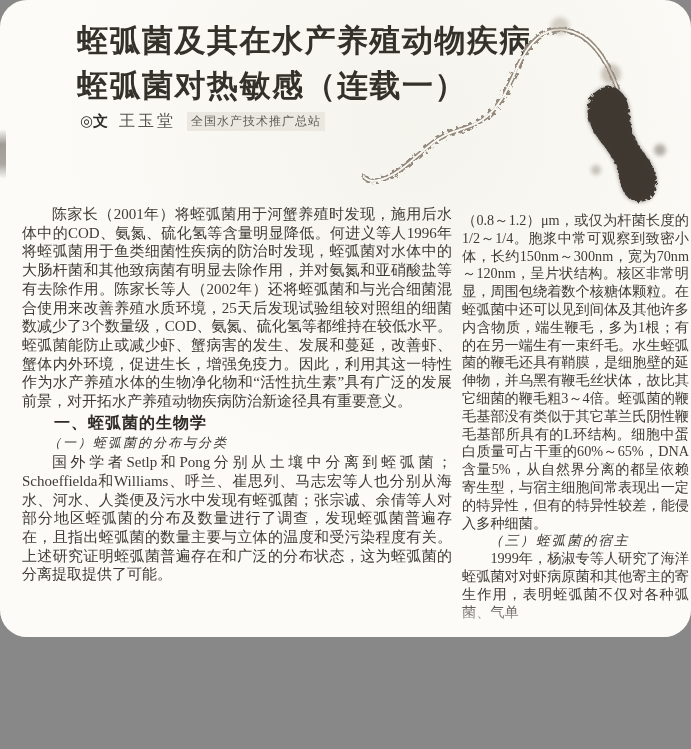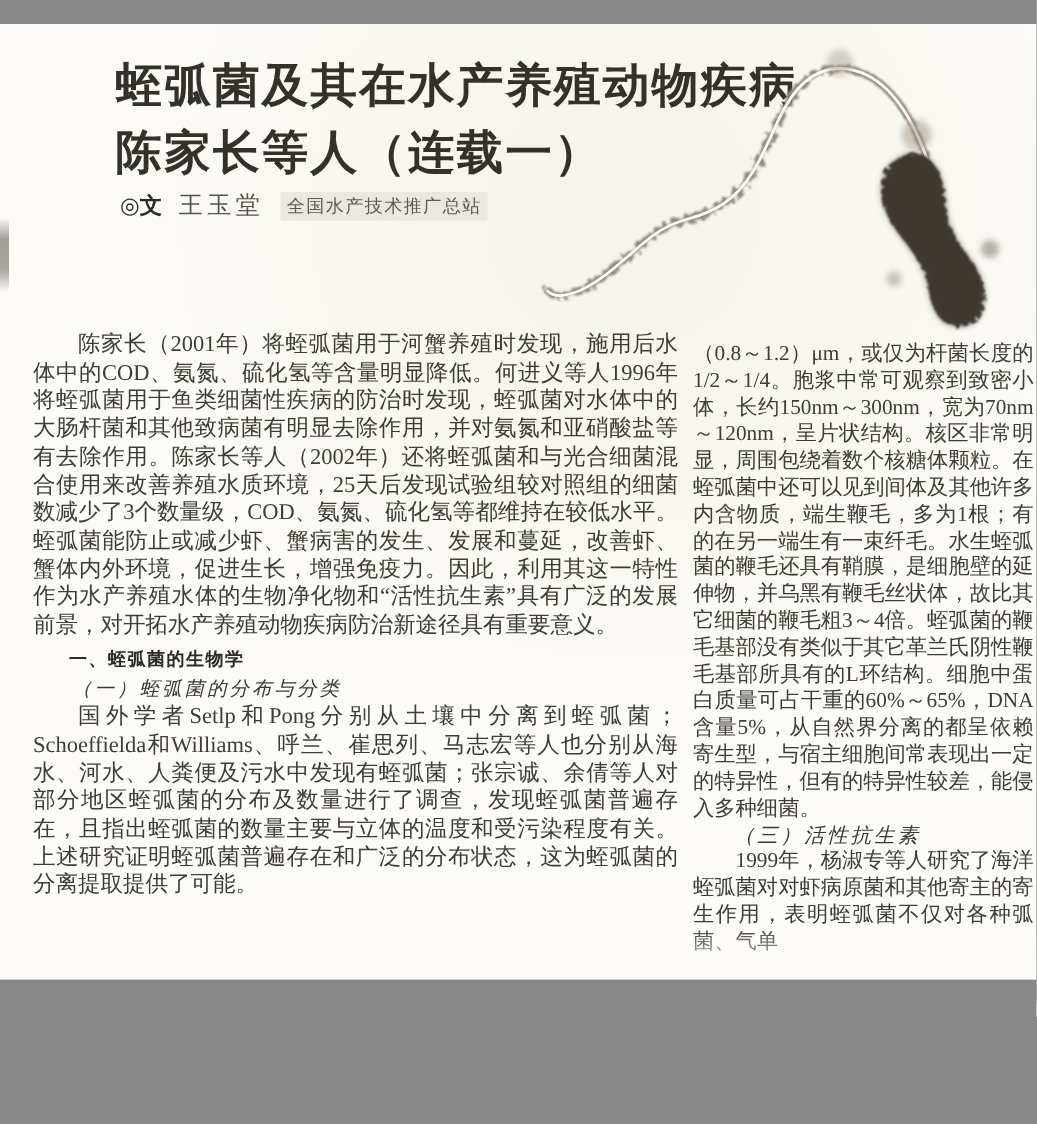--- a/index.html
+++ b/index.html
@@ -1,22 +1,23 @@
 <!DOCTYPE html>
 <html><head>
 <meta charset="utf-8">
 <style>
   html,body { margin:0; padding:0; background:#888; }
   .page {
-    position:relative; width:691px; height:637px; margin:16px auto;
+    position:relative; width:691px; height:637px; margin:0 auto;
     background:#fcfbf7;
     background-image: radial-gradient(circle at 60% 20%, rgba(240,238,230,.6) 0%, rgba(252,251,247,0) 55%);
     overflow:hidden;
     font-family:"Liberation Serif","DejaVu Serif",serif;
     color:#3f3b35;
+    border-radius:27px;
   }
   .title {
     position:absolute; left:77px; top:18px;
     font-size:31px; line-height:45px; font-weight:700;
     letter-spacing:1.5px; color:#34302a; margin:0;
   }
   .byline {
     position:absolute; left:80px; top:111px;
     display:flex; align-items:center; gap:11px; white-space:nowrap;
   }
@@ -30,21 +31,21 @@
   .figure { position:absolute; left:360px; top:0; width:331px; height:215px; }
 
   .columns { position:absolute; top:205px; left:22px; width:669px; }
   .col { text-align:justify; }
   .col-left  { position:absolute; left:0;   top:0;  width:430px; font-size:15px;   line-height:18.7px; }
   .col-right { position:absolute; left:440px; top:7px; width:227px; font-size:14.2px; line-height:17.8px; }
   .col p { margin:0; text-indent:2em; }
   .col p.no-indent { text-indent:0; }
   .section-heading {
     font-family:Liberation Sans, sans-serif;
-    font-weight:700; font-size:12px; color:#2e2b26;
+    font-weight:700; font-size:16px; color:#2e2b26;
     margin:3px 0 2px; text-indent:2em; letter-spacing:1px;
   }
   .kai {
     font-style:italic; letter-spacing:2px; color:#3b3832;
     margin:1px 0; text-indent:1.8em; font-size:13px;
   }
   .col-right .kai { font-size:13.6px; }
 
   .scan-mark {
     position:absolute; left:0; top:129px; width:6px; height:50px; border-radius:3px;
@@ -55,21 +56,21 @@
     background:linear-gradient(180deg, rgba(252,251,247,0) 0%, rgba(252,251,247,.5) 55%, rgba(252,251,247,.85) 100%);
   }
 </style>
 </head>
 <body>
 
 <div class="page">
 
   <div class="scan-mark"></div>
 
-  <h1 class="title"><span>蛭弧菌及其在水产养殖动物疾病</span><br><span>陈家长等人（连载一）</span></h1>
+  <h1 class="title"><span>蛭弧菌及其在水产养殖动物疾病</span><br><span>蛭弧菌对热敏感（连载一）</span></h1>
 
   <div class="byline">
     <span class="prefix">◎文</span>
     <span class="author">王玉堂</span>
     <span class="affil">全国水产技术推广总站</span>
   </div>
 
   <svg class="figure" viewBox="0 0 331 215">
     <defs>
       <filter id="rough" x="-20%" y="-20%" width="140%" height="140%">
@@ -112,21 +113,21 @@
     <div class="col col-left">
       <p>陈家长（2001年）将蛭弧菌用于河蟹养殖时发现，施用后水体中的COD、氨氮、硫化氢等含量明显降低。何进义等人1996年将蛭弧菌用于鱼类细菌性疾病的防治时发现，蛭弧菌对水体中的大肠杆菌和其他致病菌有明显去除作用，并对氨氮和亚硝酸盐等有去除作用。陈家长等人（2002年）还将蛭弧菌和与光合细菌混合使用来改善养殖水质环境，25天后发现试验组较对照组的细菌数减少了3个数量级，COD、氨氮、硫化氢等都维持在较低水平。蛭弧菌能防止或减少虾、蟹病害的发生、发展和蔓延，改善虾、蟹体内外环境，促进生长，增强免疫力。因此，利用其这一特性作为水产养殖水体的生物净化物和“活性抗生素”具有广泛的发展前景，对开拓水产养殖动物疾病防治新途径具有重要意义。</p>
       <h2 class="section-heading">一、蛭弧菌的生物学</h2>
       <p class="kai">（一）蛭弧菌的分布与分类</p>
       <p>国外学者Setlp和Pong分别从土壤中分离到蛭弧菌；Schoeffielda和Williams、呼兰、崔思列、马志宏等人也分别从海水、河水、人粪便及污水中发现有蛭弧菌；张宗诚、余倩等人对部分地区蛭弧菌的分布及数量进行了调查，发现蛭弧菌普遍存在，且指出蛭弧菌的数量主要与立体的温度和受污染程度有关。上述研究证明蛭弧菌普遍存在和广泛的分布状态，这为蛭弧菌的分离提取提供了可能。</p>
 
     </div>
 
     <div class="col col-right">
       <p class="no-indent">（0.8～1.2）μm，或仅为杆菌长度的1/2～1/4。胞浆中常可观察到致密小体，长约150nm～300nm，宽为70nm～120nm，呈片状结构。核区非常明显，周围包绕着数个核糖体颗粒。在蛭弧菌中还可以见到间体及其他许多内含物质，端生鞭毛，多为1根；有的在另一端生有一束纤毛。水生蛭弧菌的鞭毛还具有鞘膜，是细胞壁的延伸物，并乌黑有鞭毛丝状体，故比其它细菌的鞭毛粗3～4倍。蛭弧菌的鞭毛基部没有类似于其它革兰氏阴性鞭毛基部所具有的L环结构。细胞中蛋白质量可占干重的60%～65%，DNA含量5%，从自然界分离的都呈依赖寄生型，与宿主细胞间常表现出一定的特异性，但有的特异性较差，能侵入多种细菌。</p>
-      <p class="kai">（三）活性抗生素</p>
+      <p class="kai">（三）蛭弧菌的宿主</p>
       <p>1999年，杨淑专等人研究了海洋蛭弧菌对对虾病原菌和其他寄主的寄生作用，表明蛭弧菌不仅对各种弧菌、气单</p>
     </div>
 
   </div>
 
   <div class="bottom-fade"></div>
 
 </div>
 
 </body></html>

